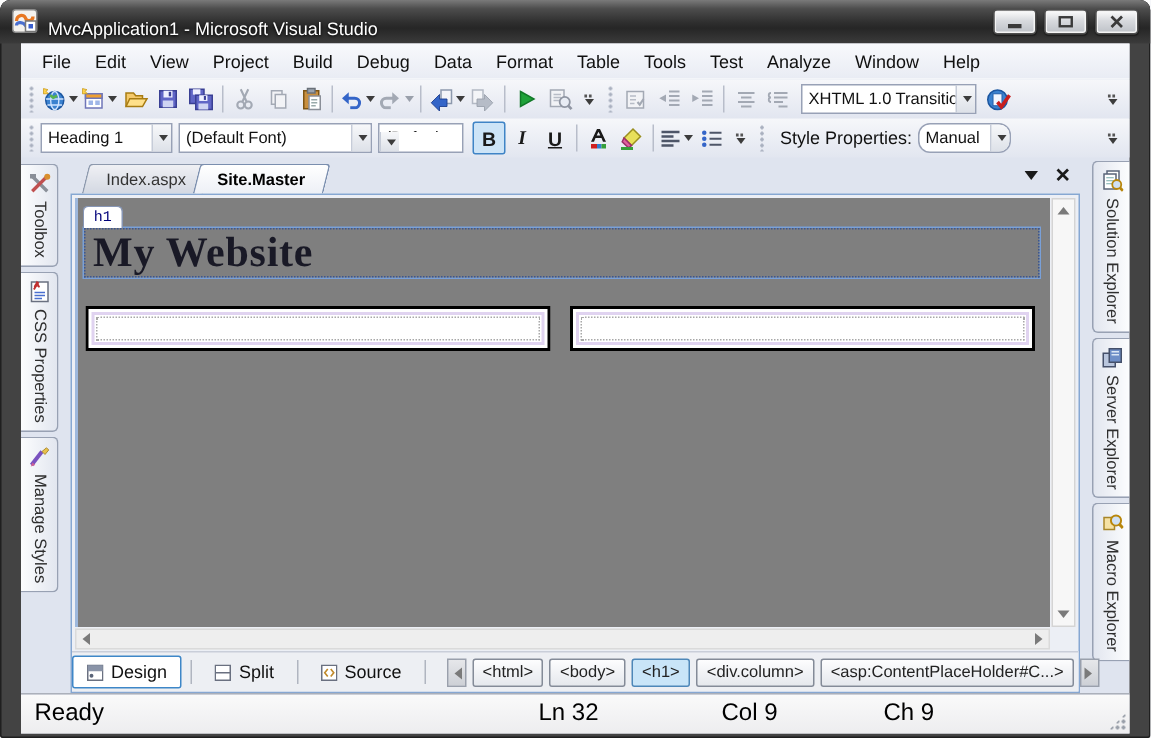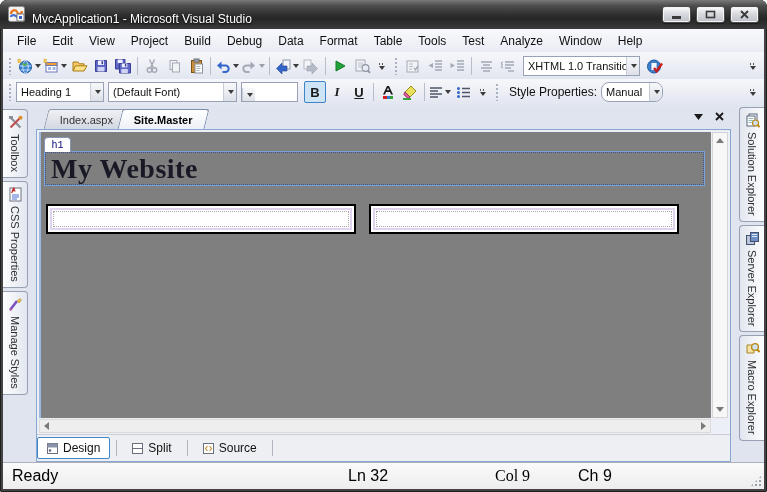--- a/index.html
+++ b/index.html
@@ -12,21 +12,21 @@
               border-radius:7px 7px 0 0;
               background:linear-gradient(180deg,#7a7a7a 0%,#4d4d4d 20%,#303030 50%,#262626 65%,#3b3b3b 100%); }
   .title-text { color:#fff; font-size:12px; margin-left:6px; flex:1; text-shadow:0 1px 2px #000;
                 white-space:nowrap; overflow:hidden;margin-top:8px; }
   .win-controls { display:flex; gap:5px; }
   .win-btn { width:29px; height:17px; border:1px solid #4e4e4e; border-radius:3px;
              background:linear-gradient(#fdfdfd,#d8dade 45%,#bdc1c7);
              display:flex; align-items:center; justify-content:center;
              box-shadow:0 1px 1px rgba(0,0,0,.45), inset 0 0 0 1px #f4f4f4; }
   
-  .client { flex:1; margin:0 3px; background:#dfe4ef; display:flex; flex-direction:column; min-height:0;justify-content:flex-end; }
+  .client { flex:1; margin:0 14px; background:#dfe4ef; display:flex; flex-direction:column; min-height:0;justify-content:flex-end; }
   .menubar { height:24px; flex:0 0 24px; display:flex; align-items:center; padding-left:6px;
              background:linear-gradient(#f8f9fc,#e9ecf4); border-bottom:1px solid #f3f5f9; }
   .menu-item { font-size:12px; padding:3px 8px; color:#101010; white-space:nowrap; }
   .toolbar { height:26px; flex:0 0 26px; display:flex; align-items:center;
              background:linear-gradient(#f6f7fa,#e2e6f0); }
   .grip { width:4px; height:18px; margin:0 4px 0 5px;
           background-image:radial-gradient(circle,#a9b0bf 1px,transparent 1.3px);
           background-size:4px 4px; }
   .tbtn { height:22px; min-width:22px; display:flex; align-items:center; justify-content:center; padding:0 1px; }
   .tbtn.active { background:#cde4f7; border:1px solid #3f84c6; border-radius:2px; }
@@ -107,21 +107,21 @@
   .tag-nav { display:flex; align-items:center; gap:4px; margin-left:8px; }
   .tag-scroll { width:13px; height:19px; background:linear-gradient(#e6e7ea,#cdd0d6);
                 border:1px solid #9aa0ac; position:relative; }
   .tag-btn { height:19px; border:1px solid #848b98; border-radius:2px; padding:2px 6px 0;
              background:linear-gradient(#fdfdfe,#e5e8ed); font-size:11px; color:#222; white-space:nowrap; }
   .tag-btn.active { background:#c9e5f8; border-color:#4e87b8; }
   
   .statusbar { height:27px; flex:0 0 27px; background:linear-gradient(#fafafa,#ededef);
                border-top:1px solid #abb0ba; position:relative; display:flex; align-items:center;
                font-size:16px; color:#000; padding-left:9px; }
-  .st-ln { position:absolute; left:345px; } .st-col { position:absolute; left:492px;font-family:Liberation Serif, serif; }
+  .st-ln { position:absolute; left:345px; } .st-col { position:absolute; left:467px; }
   .st-ch { position:absolute; left:575px; }
   .grip-corner { position:absolute; right:2px; bottom:2px; width:12px; height:12px;
         background-image:radial-gradient(circle,#9aa0aa 1.2px,transparent 1.4px); background-size:4px 4px;
         background-position:bottom right; clip-path:polygon(100% 0,100% 100%,0 100%); }
   svg { display:block; }
 </style>
 </head>
 <body>
 
 <div class="window">
@@ -528,20 +528,33 @@
             </span>
             <span class="vsep"></span>
             <span class="view-btn">
               <svg width="11" height="11">
                   <rect x="0.5" y="0.5" width="10" height="10" fill="#fff" stroke="#6a7080"></rect>
                   <path d="M4.5 3 L2.5 5.5 L4.5 8 M6.5 3 L8.5 5.5 L6.5 8" fill="none" stroke="#c08a2a" stroke-width="1.1"></path>
                 </svg>
               <span>Source</span>
             </span>
             <span class="vsep"></span>
+            <div class="tag-nav">
+              <span class="tag-scroll">
+                  <span class="tri left" style="top:5px;"></span>
+                </span>
+              <span class="tag-btn">&lt;html&gt;</span>
+              <span class="tag-btn">&lt;body&gt;</span>
+              <span class="tag-btn active">&lt;h1&gt;</span>
+              <span class="tag-btn">&lt;div.column&gt;</span>
+              <span class="tag-btn">&lt;asp:ContentPlaceHolder#C...&gt;</span>
+              <span class="tag-scroll">
+                  <span class="tri right" style="top:5px;"></span>
+                </span>
+            </div>
           </div>
         </div>
       </div>
 
       <div class="side-strip right">
         <div class="side-tab">
           <span>
             <svg width="15" height="15">
                 <rect x="4" y="1" width="8" height="10" fill="#fff" stroke="#5a6478"></rect>
                 <rect x="2" y="3" width="8" height="10" fill="#fff" stroke="#5a6478"></rect>

